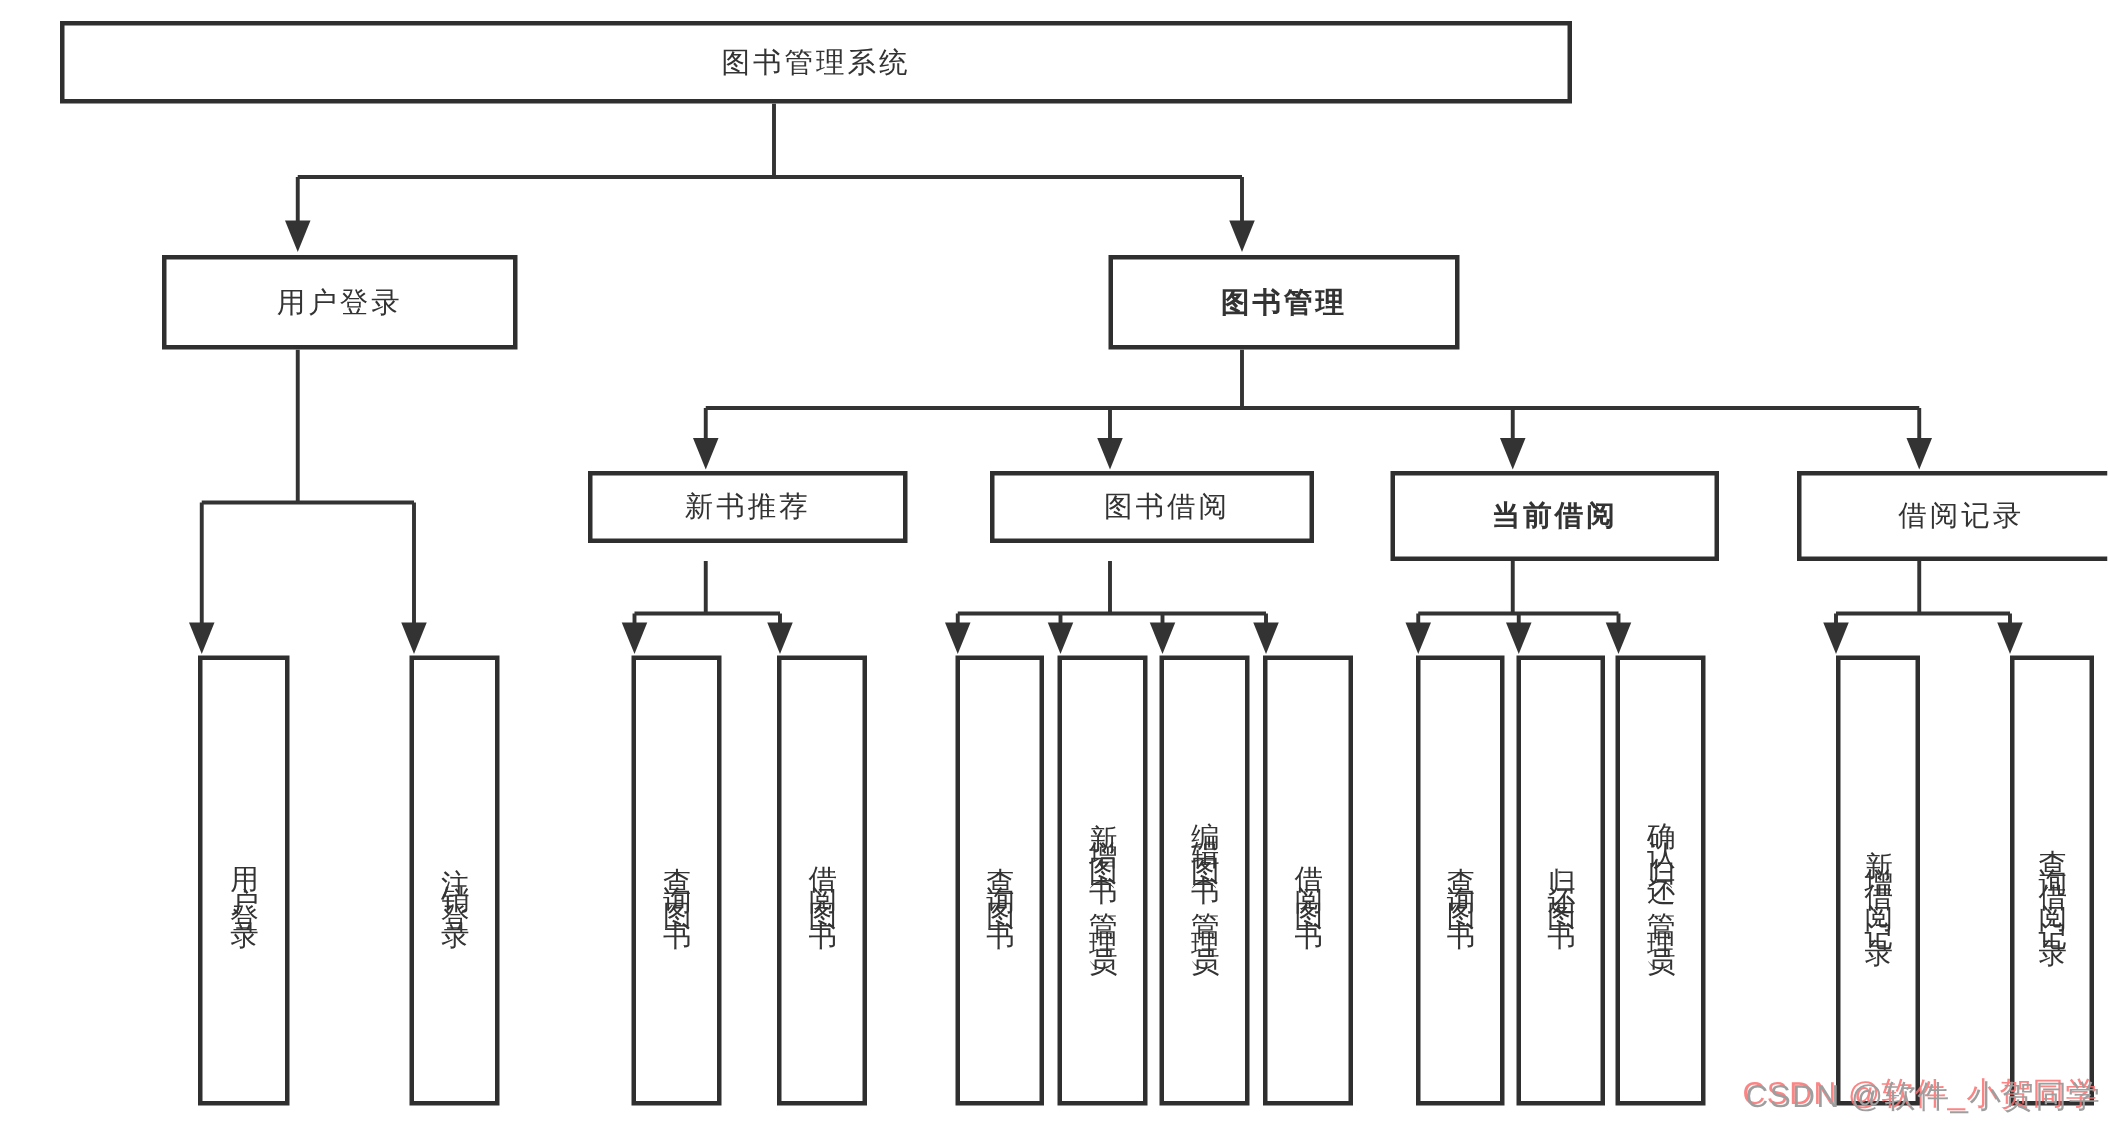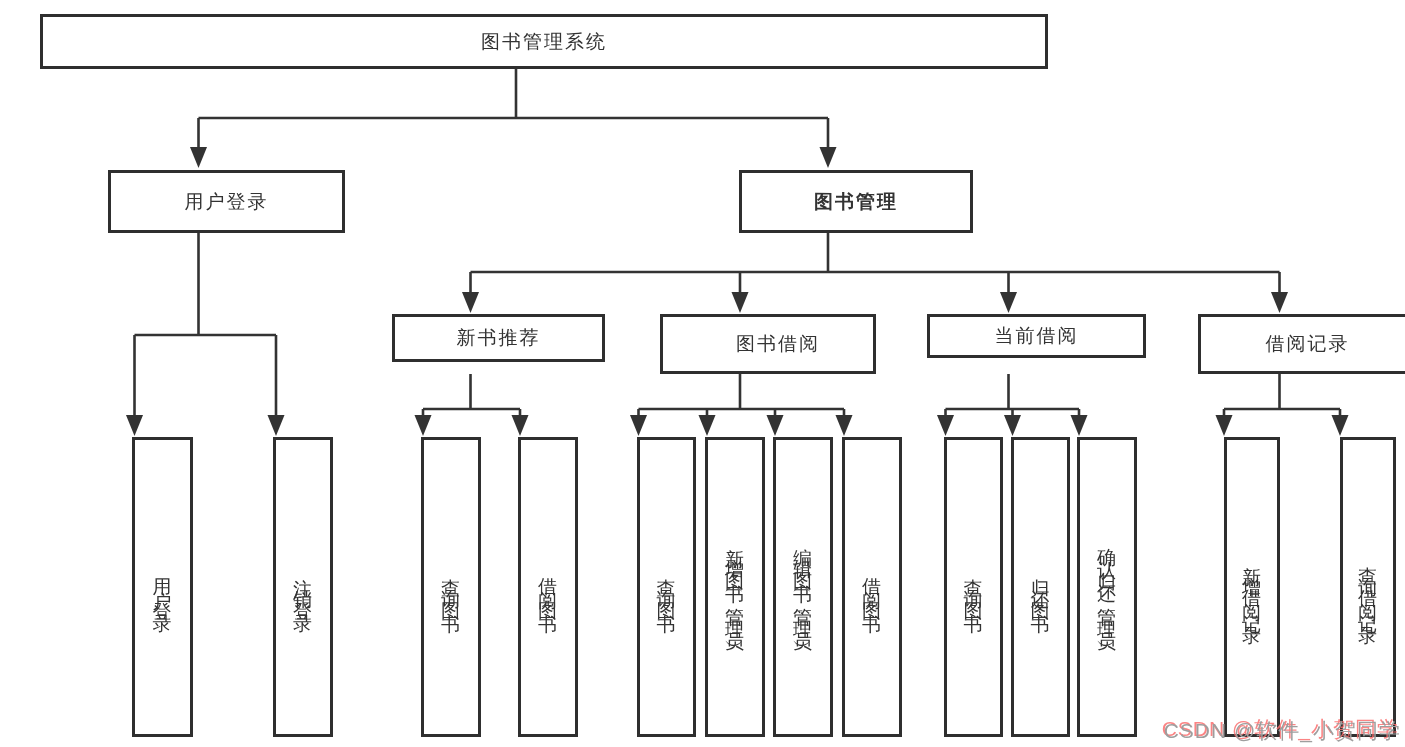--- a/index.html
+++ b/index.html
@@ -93,22 +93,22 @@
       <polygon points="1331.5,415 1348.5,415 1340,436"></polygon>
     </g>
   </svg>
 
   <div class="node h" style="left:12px;top:14px;width:1008px;height:55px;">图书管理系统</div>
 
   <div class="node h" style="left:80px;top:170px;width:237px;height:63px;">用户登录</div>
   <div class="node h" style="left:711px;top:170px;width:234px;height:63px;font-weight:bold;">图书管理</div>
 
   <div class="node h" style="left:364px;top:314px;width:213px;height:48px;">新书推荐</div>
-  <div class="node h" style="left:632px;top:314px;width:216px;height:60px;padding-left:20px;">图书借阅</div>
-  <div class="node h" style="left:899px;top:314px;width:219px;height:44px;">当前借阅</div>
+  <div class="node h" style="left:632px;top:314px;width:216px;height:48px;padding-left:20px;">图书借阅</div>
+  <div class="node h" style="left:899px;top:314px;width:219px;height:60px;font-weight:bold;">当前借阅</div>
   <div class="node h" style="left:1170px;top:314px;width:219px;height:60px;">借阅记录</div>
 
   <div class="node v" style="left:104px;top:437px;width:61px;height:300px;">
     <span class="vtext">用户登录</span>
   </div>
   <div class="node v" style="left:245px;top:437px;width:60px;height:300px;">
     <span class="vtext">注销登录</span>
   </div>
 
   <div class="node v" style="left:393px;top:437px;width:60px;height:300px;">

